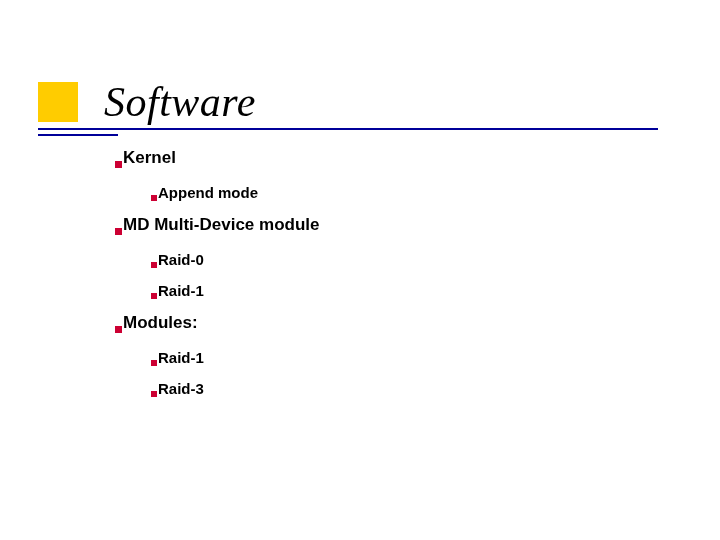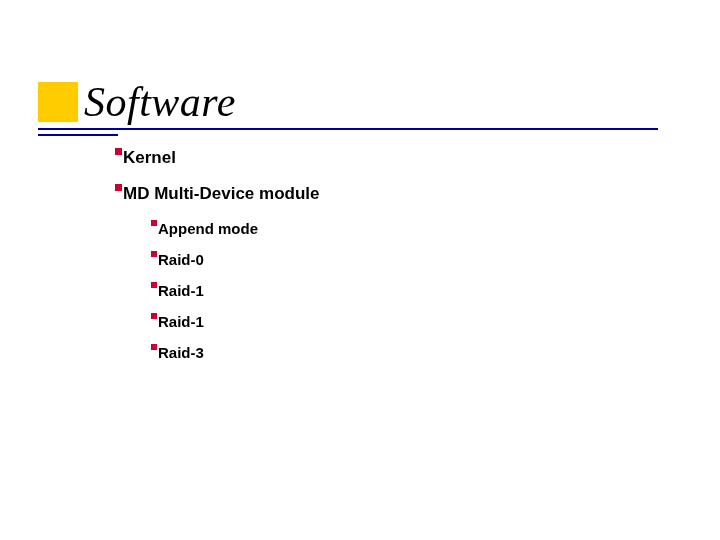--- a/index.html
+++ b/index.html
@@ -14,21 +14,21 @@
   .accent-block {
     position: absolute;
     left: 38px;
     top: 82px;
     width: 40px;
     height: 40px;
     background: #ffcc00;
   }
   .title-area {
     position: absolute;
-    left: 84px;
+    left: 104px;
     top: 78px;
     text-align: right;
   }
   .title {
     font-family: "Times New Roman", Times, serif;
     font-size: 42px;
     font-weight: 400;
     color: #000000;
     font-style: italic;
     letter-spacing: 0.5px;
@@ -49,21 +49,21 @@
     height: 2px;
     background: #000099;
   }
   .content {
     position: absolute;
     left: 115px;
     top: 148px;
   }
   .bullet-row {
     display: flex;
-    align-items: flex-start;
+    align-items: flex-end;
     margin-bottom: 16px;
   }
   .bullet {
     width: 7px;
     height: 7px;
     background: #cc0033;
     margin-right: 1px;
     flex-shrink: 0;
   }
   .level1 {
@@ -95,41 +95,45 @@
 <div class="title-underline-1"></div>
 <div class="title-underline-2"></div>
 
 <div class="content">
 
   <div class="bullet-row level1">
     <span class="bullet"></span>
     <span>Kernel</span>
   </div>
 
+  <div class="bullet-row level2">
+    <span class="bullet"></span>
+    <span>Append mode</span>
+  </div>
+
   <div class="bullet-row level1">
     <span class="bullet"></span>
     <span>MD Multi-Device module</span>
-  </div>
-
-  <div class="bullet-row level2">
-    <span class="bullet"></span>
-    <span>Append mode</span>
   </div>
 
   <div class="bullet-row level2">
     <span class="bullet"></span>
     <span>Raid-0</span>
   </div>
 
   <div class="bullet-row level2">
     <span class="bullet"></span>
     <span>Raid-1</span>
   </div>
 
 
+  <div class="bullet-row level1">
+    <span class="bullet"></span>
+    <span>Modules:</span>
+  </div>
 
   <div class="bullet-row level2">
     <span class="bullet"></span>
     <span>Raid-1</span>
   </div>
 
 
   <div class="bullet-row level2">
     <span class="bullet"></span>
     <span>Raid-3</span>

